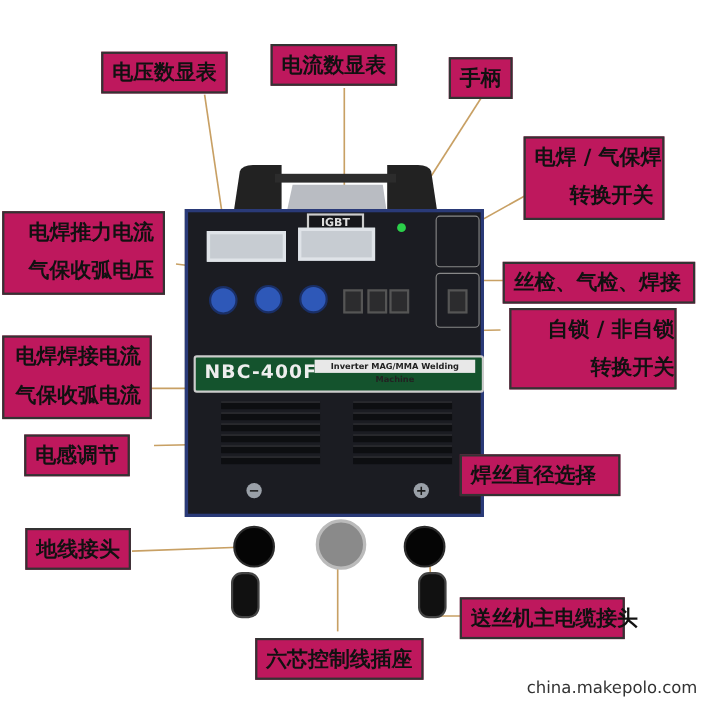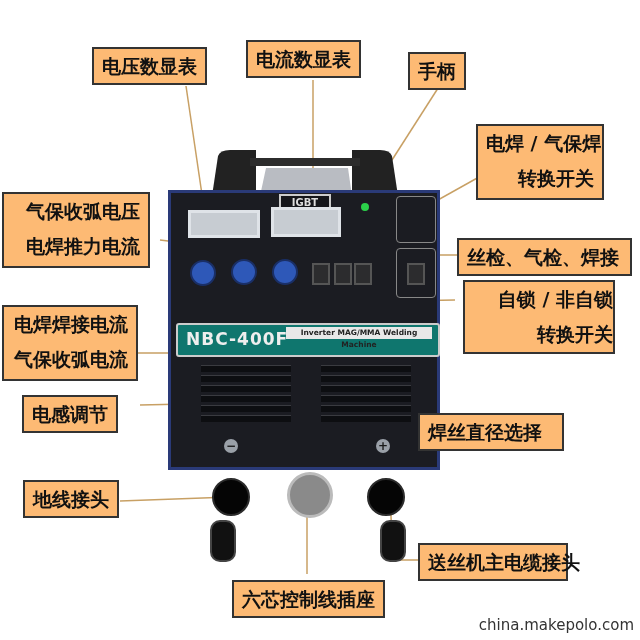--- a/index.html
+++ b/index.html
@@ -1,24 +1,24 @@
 <!DOCTYPE html>
 <html><head>
 <meta charset="utf-8">
 <style>
   html,body{margin:0;padding:0;}
   body{width:640px;height:640px;background:#ffffff;position:relative;overflow:hidden;font-family:"DejaVu Serif","Liberation Serif",serif;}
-  .label{position:absolute;background:#fdba74;border:2px solid #333;box-sizing:border-box;color:#111;font-weight:bold;font-size:19px;line-height:1.6;padding:2px 8px;white-space:nowrap;}
+  .label{position:absolute;background:#be185d;border:2px solid #333;box-sizing:border-box;color:#111;font-weight:bold;font-size:19px;line-height:1.6;padding:2px 8px;white-space:nowrap;}
   .label.two{line-height:1.85;text-align:right;}
   svg.lines{position:absolute;left:0;top:0;}
   .machine{position:absolute;left:168px;top:190px;width:272px;height:280px;background:#1b1c22;border:3px solid #2a3a78;box-sizing:border-box;}
   .handle{position:absolute;}
   .display{position:absolute;background:#c7ccd2;border:3px solid #dfe3e8;box-sizing:border-box;}
   .knob{position:absolute;width:22px;height:22px;border-radius:50%;background:#2e58b8;border:2px solid #1a2f66;}
-  .nameplate{position:absolute;left:5px;top:130px;width:260px;height:30px;border:2px solid #ccc;border-radius:3px;background:#0f766e;}
+  .nameplate{position:absolute;left:5px;top:130px;width:260px;height:30px;border:2px solid #ccc;border-radius:3px;background:#14532d;}
   .model{position:absolute;left:8px;top:4px;color:#eee;font-family:"DejaVu Sans",sans-serif;font-size:17px;font-weight:bold;letter-spacing:1px;}
   .subtitle{position:absolute;left:108px;top:2px;width:146px;height:12px;background:#e8e8e8;color:#222;font-family:"DejaVu Sans",sans-serif;font-size:7.5px;font-weight:bold;line-height:12px;text-align:center;}
   .vent{position:absolute;width:90px;height:6px;background:#0d0e11;border-top:1px solid #3a3b40;}
   .watermark{position:absolute;right:6px;bottom:6px;font-family:"DejaVu Sans",sans-serif;font-size:15px;color:#333;}
   .igbt{position:absolute;left:108px;top:1px;width:48px;height:14px;border:2px solid #ccc;color:#ddd;font-family:"DejaVu Sans",sans-serif;font-size:10px;font-weight:bold;text-align:center;line-height:14px;background:#15161a;}
   .terminal{position:absolute;width:34px;height:34px;border-radius:50%;background:#050505;border:2px solid #2b2b2b;}
   .socket{position:absolute;width:40px;height:40px;border-radius:50%;background:#8a8a8a;border:3px solid #bbb;}
   .wheel{position:absolute;width:22px;height:38px;background:#111;border-radius:10px;border:2px solid #444;}
   .pm{position:absolute;width:14px;height:14px;border-radius:50%;background:#9aa0a8;color:#1a1a1a;font-size:12px;font-weight:bold;text-align:center;line-height:14px;font-family:"DejaVu Sans",sans-serif;}
   .switch{position:absolute;width:14px;height:18px;background:#2c2c2e;border:2px solid #555;}
@@ -92,22 +92,22 @@
 <div class="wheel" style="left:380px;top:520px"></div>
 
 <div class="label" style="left:92px;top:47px">电压数显表</div>
 <div class="label" style="left:246px;top:40px">电流数显表</div>
 <div class="label" style="left:408px;top:52px">手柄</div>
 <div class="label two" style="left:476px;top:124px;width:128px;padding-top:0">
   <div>电焊 / 气保焊</div>
     <div>转换开关</div>
 </div>
 <div class="label two" style="left:2px;top:192px;width:148px;padding-top:0">
-  <div>气保收弧电压</div>
-    <div>电焊推力电流</div>
+  <div>电焊推力电流</div>
+    <div>气保收弧电压</div>
 </div>
 <div class="label" style="left:457px;top:238px;width:175px">丝检、气检、焊接</div>
 <div class="label two" style="left:463px;top:280px;width:152px;padding:0 0 0 28px">
   <div>自锁 / 非自锁</div>
     <div>转换开关</div>
 </div>
 <div class="label two" style="left:2px;top:305px;width:136px;padding-top:0">
   <div>电焊焊接电流</div>
     <div>气保收弧电流</div>
 </div>

